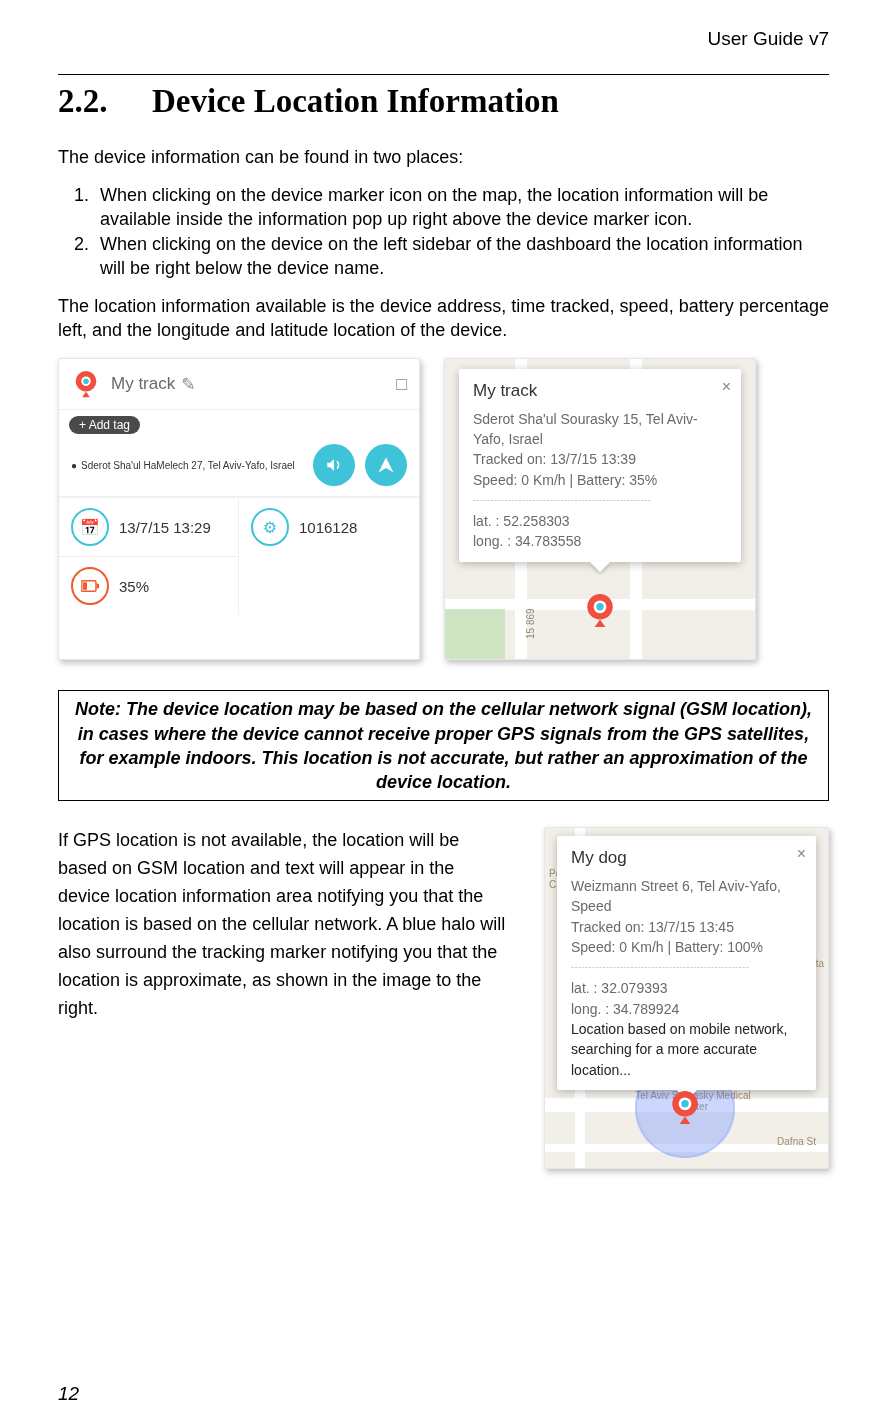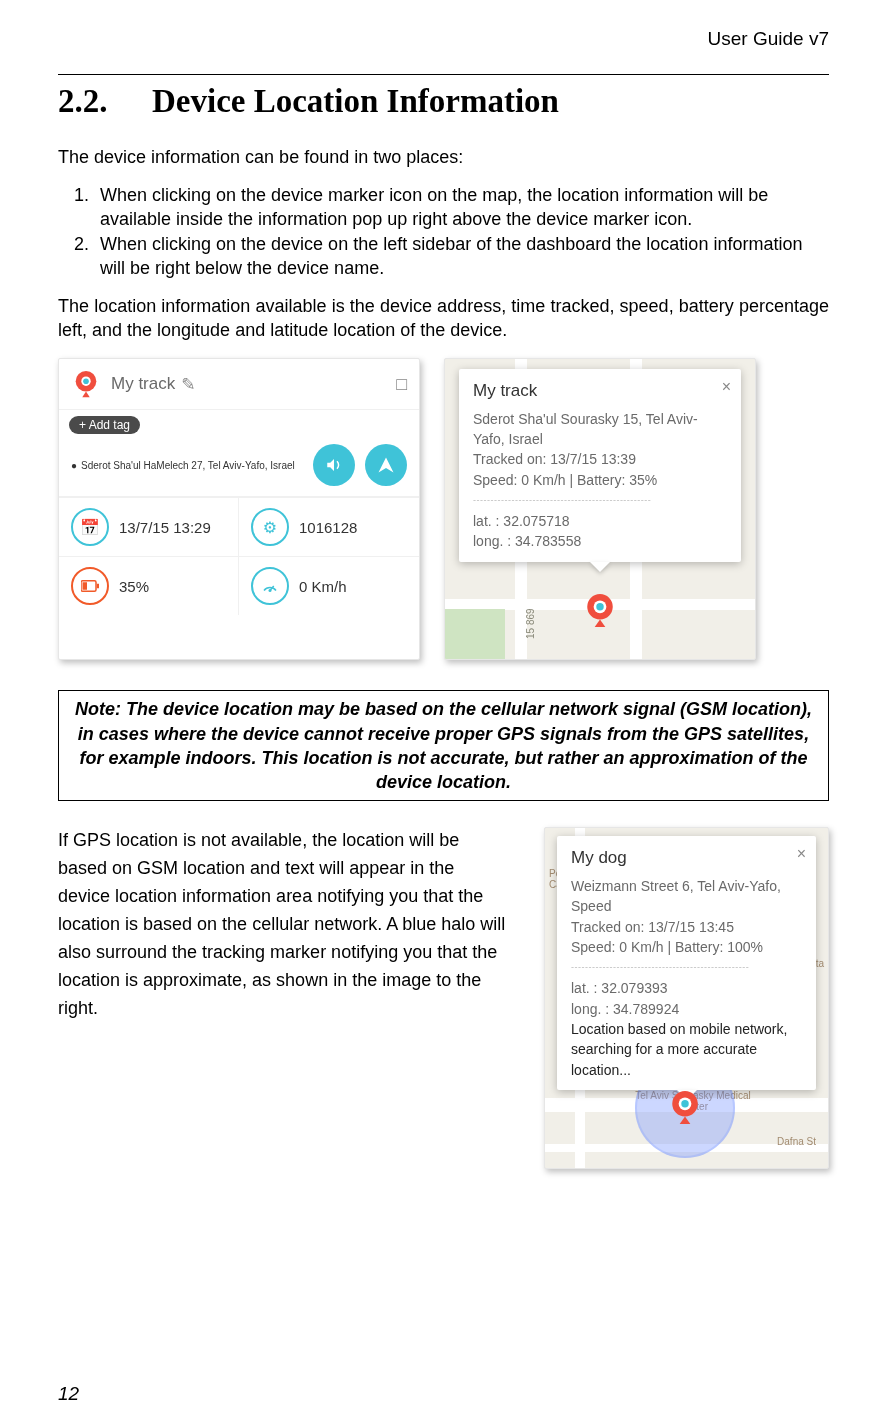--- a/index.html
+++ b/index.html
@@ -196,49 +196,39 @@
       <div class="cell">
         <span class="circ c-orange">
           <svg width="18" height="12" viewBox="0 0 24 14">
               <rect x="0" y="0" width="20" height="14" rx="2" fill="none" stroke="#f15a29" stroke-width="2"></rect>
               <rect x="2" y="2" width="6" height="10" fill="#f15a29"></rect>
               <rect x="21" y="4" width="3" height="6" fill="#f15a29"></rect>
             </svg>
         </span>
         <span>35%</span>
       </div>
-      <div class="cell">
-        <span class="circ c-blue">
-          <svg width="18" height="18" viewBox="0 0 24 24">
-              <path d="M4 18a10 10 0 0 1 16 0" fill="none" stroke="#3fc3d8" stroke-width="2"></path>
-              <circle cx="12" cy="18" r="2" fill="#3fc3d8"></circle>
-              <line x1="12" y1="18" x2="17" y2="12" stroke="#3fc3d8" stroke-width="2"></line>
-            </svg>
-        </span>
-        <span>0 Km/h</span>
-      </div>
     </div>
   </div>
 
   <div class="card fig2">
     <div class="mapbg">
       <div class="road v" style="left:70px;"></div>
       <div class="road v" style="left:185px;"></div>
       <div class="road h" style="top:240px;"></div>
       <div class="park" style="left:0;top:250px;width:60px;height:60px;"></div>
       <div class="street-lbl" style="left:80px;top:280px;">15 869</div>
     </div>
     <div class="popup" style="left:14px;top:10px;right:14px;">
       <span class="close">×</span>
       <div class="title">My track</div>
       <div>Sderot Sha'ul Sourasky 15, Tel Aviv-Yafo, Israel</div>
       <div>Tracked on: 13/7/15 13:39</div>
       <div>Speed: 0 Km/h | Battery: 35%</div>
       <div class="dash">---------------------------------------------------</div>
-      <div>lat. : 32.075718</div>
+      <div>lat. : 52.258303</div>
       <div>long. : 34.783558</div>
       <div class="tail"></div>
     </div>
     <div class="marker" style="left:138px;top:234px;">
       <svg viewBox="0 0 32 32">
           <circle cx="16" cy="13" r="12" fill="#f04e3e"></circle>
           <circle cx="16" cy="13" r="6" fill="#fff"></circle>
           <circle cx="16" cy="13" r="3.5" fill="#3fc3d8"></circle>
           <path d="M16 25 L11 32 L21 32 Z" fill="#f04e3e"></path>
         </svg>

